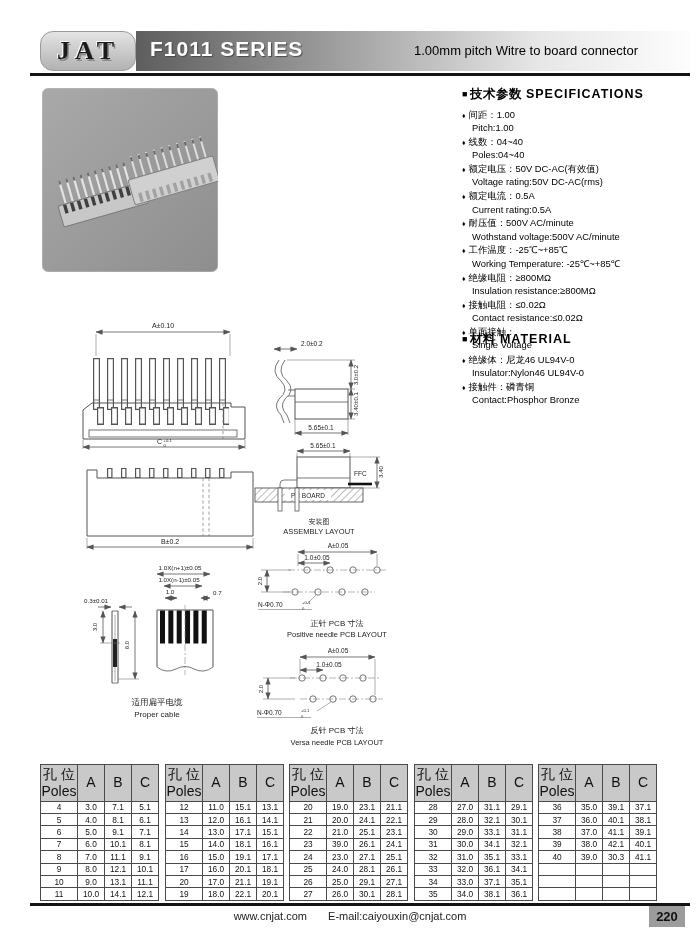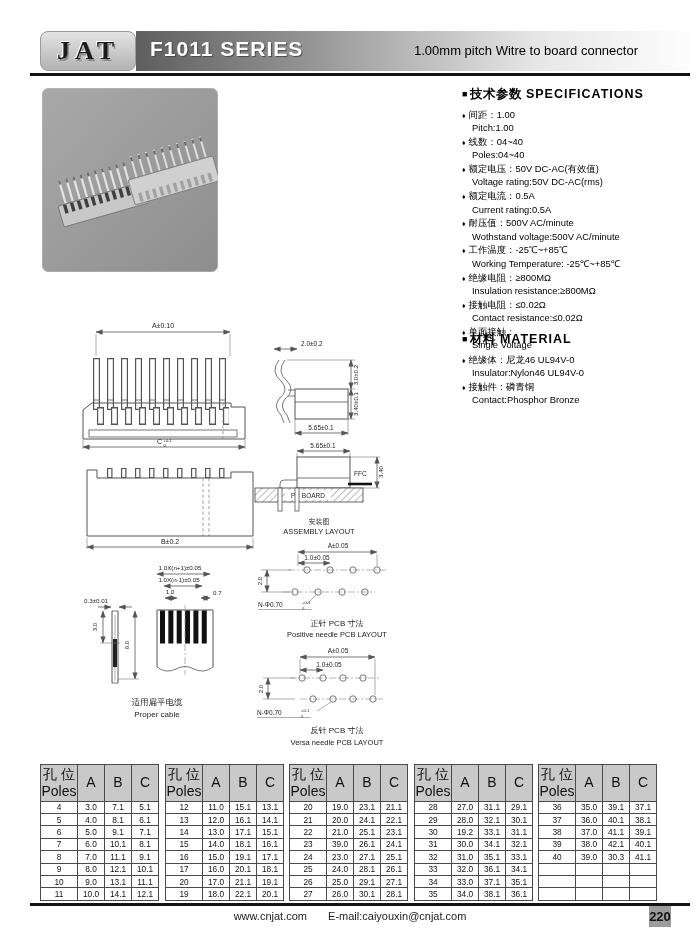--- a/index.html
+++ b/index.html
@@ -2,21 +2,21 @@
 <html><head>
 <meta charset="utf-8">
 <style>
   *{margin:0;padding:0;box-sizing:border-box}
   html,body{background:#fff}
   .page{position:relative;width:700px;height:950px;background:#fff;overflow:hidden;
         font-family:"Liberation Sans",sans-serif;color:#111}
   .abs{position:absolute}
 
   
-  .logo-box{left:40px;top:31px;width:96px;height:40px;border:1px solid #9a9a9a;border-radius:8px;
+  .logo-box{left:40px;top:31px;width:96px;height:40px;border:1px solid #9a9a9a;border-radius:13px;
     background:linear-gradient(180deg,#e4e4e4,#b2b2b2);display:flex;align-items:center;justify-content:center}
   .logo-box span{font-family:"Liberation Serif",serif;font-weight:bold;font-size:26px;letter-spacing:5px;
     color:#1b1b1b;text-shadow:-1px -1px 0 #fff,1.5px 1.5px 0 #8a8a8a}
   .grad-bar{left:136px;top:31px;width:554px;height:40px;
     background:linear-gradient(90deg,#5e5e5e,#969696 32%,#e6e6e6 72%,#fdfdfd)}
   .series-title{left:150px;top:37px;font-size:21px;font-weight:bold;color:#fff;letter-spacing:1px;
     text-shadow:1px 1px 1px #4a4a4a}
   .subtitle{left:414px;top:43px;font-size:13px;color:#000}
   .rule-top{left:30px;top:73px;width:660px;height:2.5px;background:#141414}
   .rule-bottom{left:30px;top:903px;width:660px;height:3px;background:#141414}
@@ -50,21 +50,21 @@
   table.dim-table{border-collapse:collapse;background:#fff}
   .dim-table th,.dim-table td{border:1px solid #4a4a4a;text-align:center;color:#111}
   .dim-table th{background:#c9c9c9;font-weight:normal;font-size:14px;line-height:1.2;padding:1px 0}
   .dim-table td{font-size:8.3px;height:12.4px;padding:0}
   .dim-table td:first-child,.dim-table th:first-child{width:37px}
   .dim-table td,.dim-table th{width:27px}
 
   
   .footer-text{left:0;top:910px;width:700px;text-align:center;font-size:11px;color:#222}
   .footer-text span{margin:13px 9px}
-  .page-num{left:649px;top:906px;width:22px;height:21px;background:#9c9c9c;display:flex;
+  .page-num{left:649px;top:906px;width:36px;height:21px;background:#9c9c9c;display:flex;
     align-items:center;justify-content:center;font-size:13px;font-weight:bold;color:#111}
 </style>
 </head>
 <body>
 
 <div class="page">
 
   <svg width="0" height="0" style="position:absolute" aria-hidden="true">
     <defs>
       <marker id="arr" viewBox="0 0 8 6" markerWidth="7" markerHeight="5.5" refX="7.5" refY="3" orient="auto-start-reverse" markerUnits="userSpaceOnUse">
@@ -553,21 +553,21 @@
             <td>29.1</td>
           </tr>
           <tr>
             <td>29</td>
             <td>28.0</td>
             <td>32.1</td>
             <td>30.1</td>
           </tr>
           <tr>
             <td>30</td>
-            <td>19.2</td>
+            <td>29.0</td>
             <td>33.1</td>
             <td>31.1</td>
           </tr>
           <tr>
             <td>31</td>
             <td>30.0</td>
             <td>34.1</td>
             <td>32.1</td>
           </tr>
           <tr>

